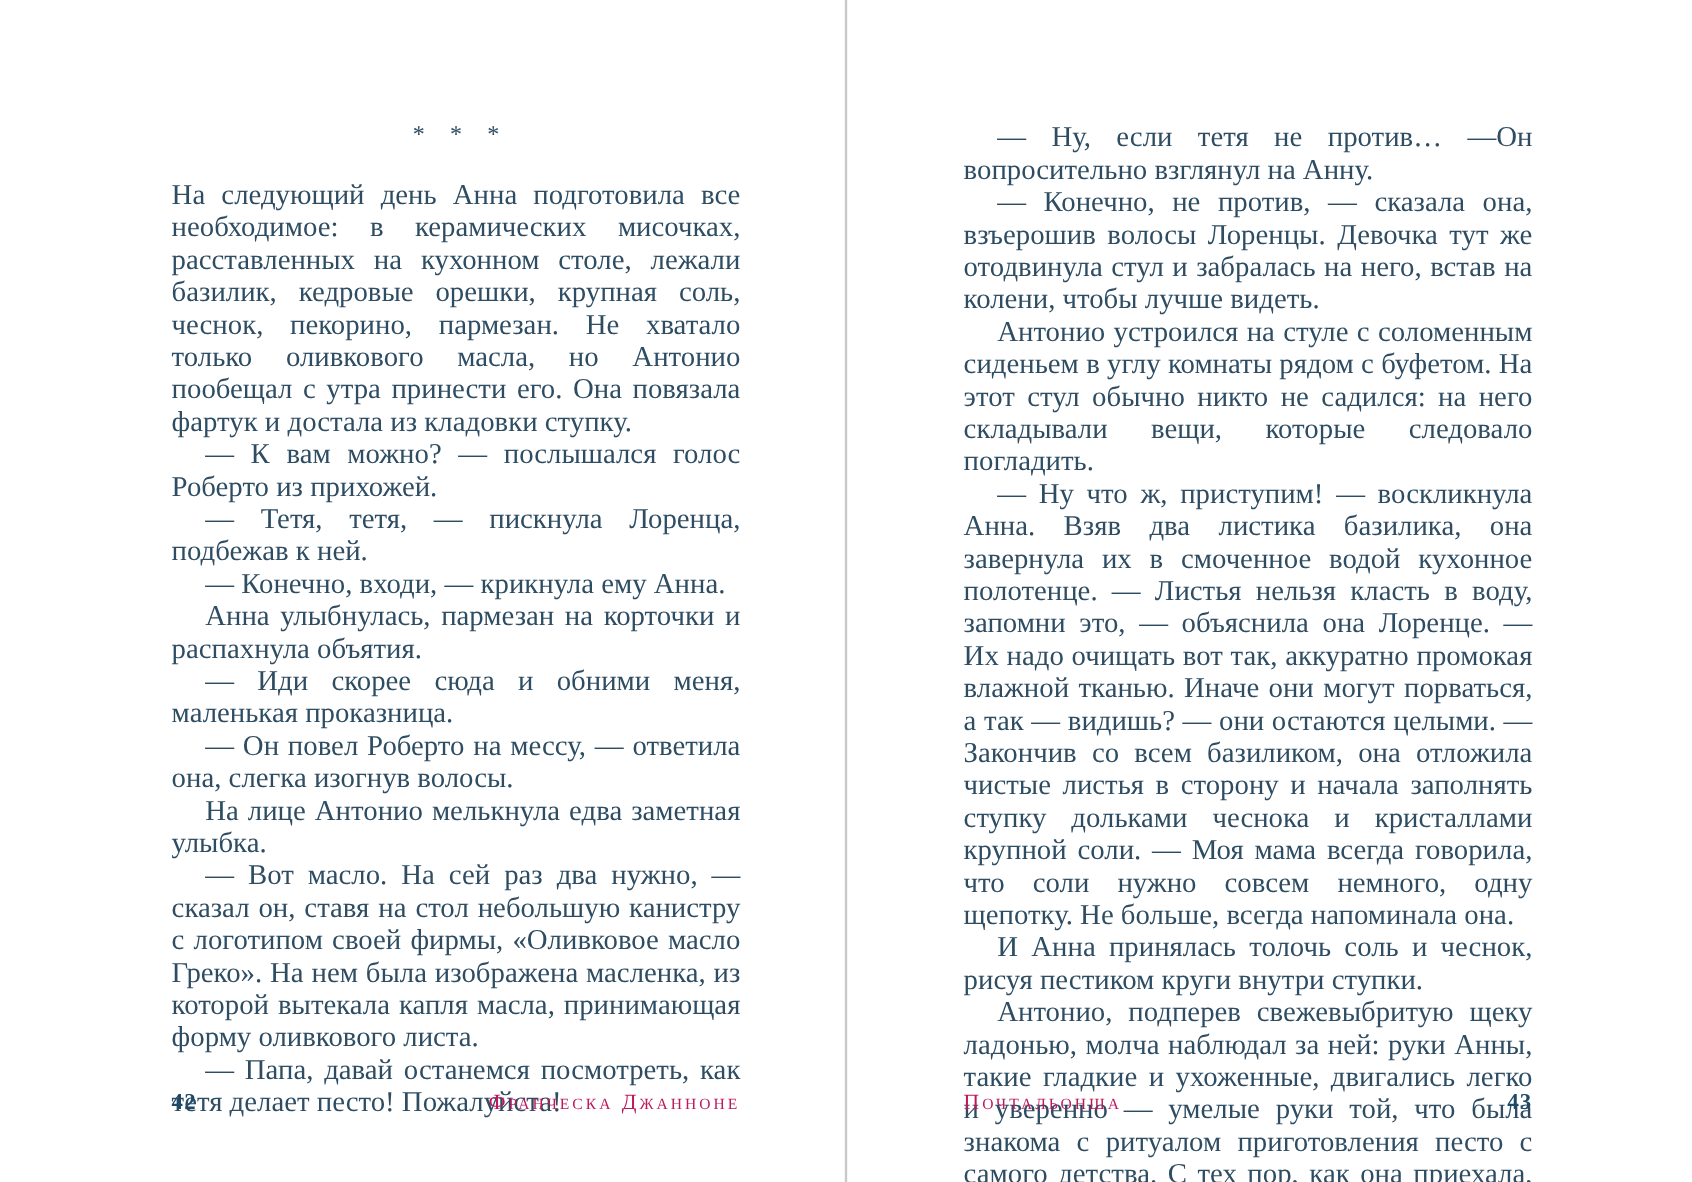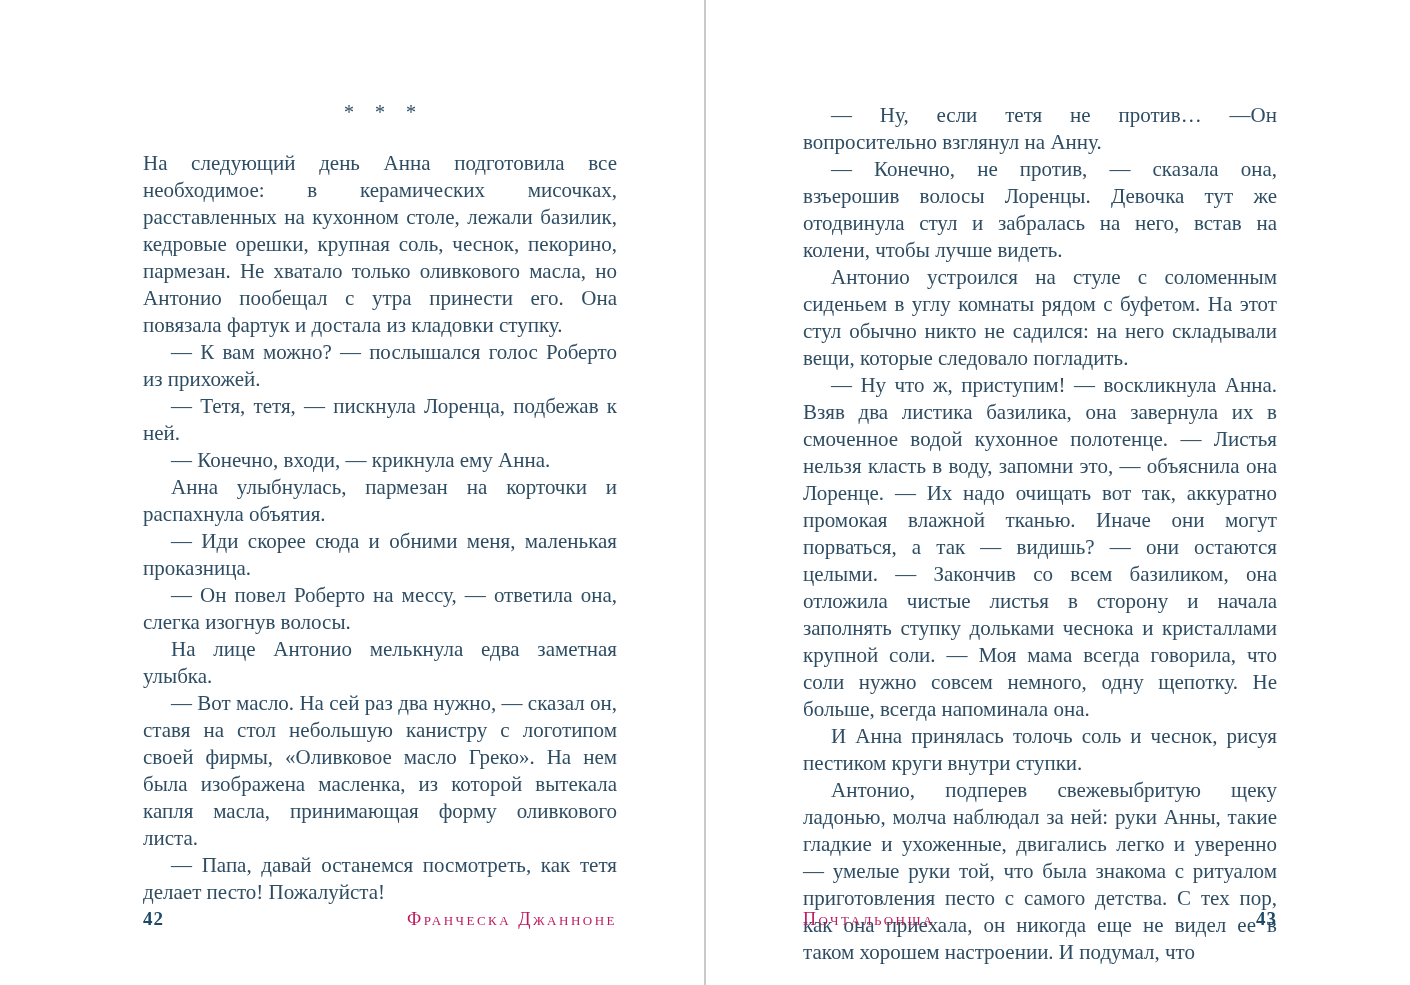--- a/index.html
+++ b/index.html
@@ -31,21 +31,21 @@
     text-align: center;
     color: #2e4d63;
     font-size: 20px;
     line-height: 20px;
     word-spacing: 16px;
     margin-bottom: 28px;
   }
   p.para {
     text-align: justify;
     text-indent: 28px;
-    font-size: 21px;
+    font-size: 24px;
     line-height: 27px;
     color: #2e4d63;
     hyphens: auto;
   }
   p.para.no-indent { text-indent: 0; }
   .page-footer {
     position: absolute;
     top: 860px;
     width: 474px;
     display: flex;

